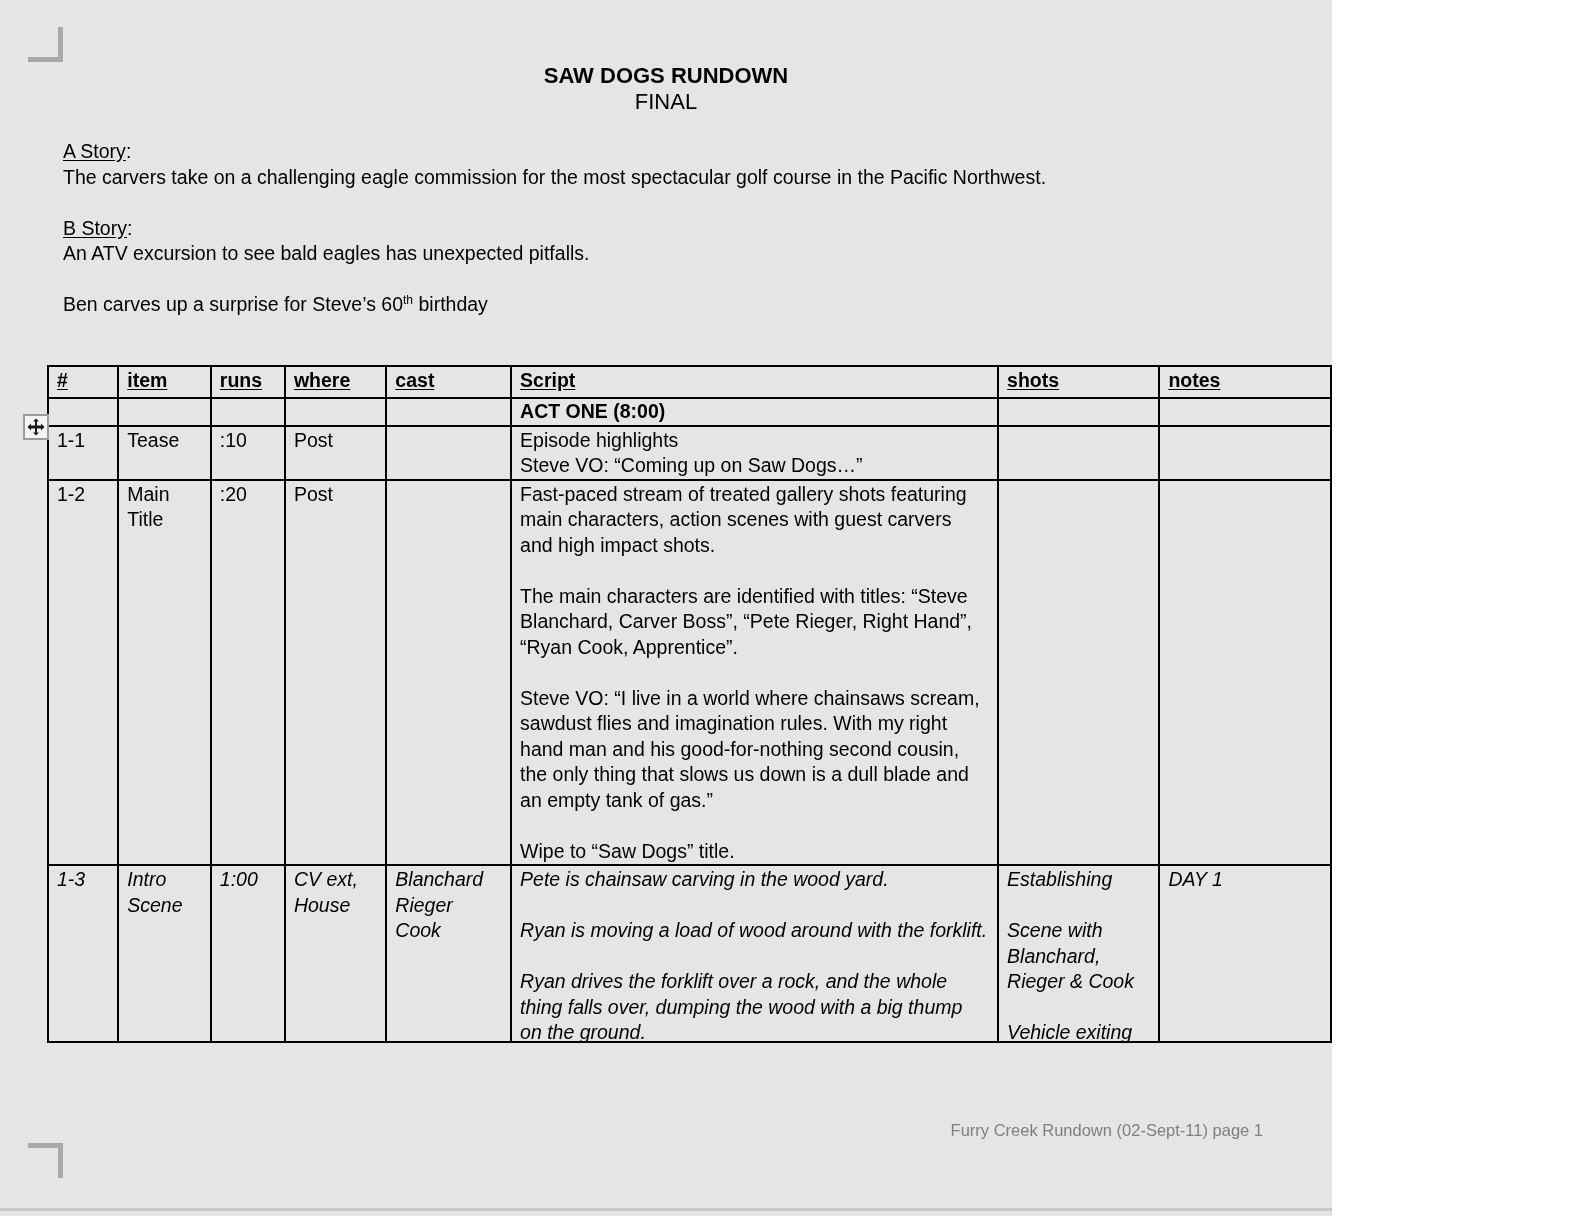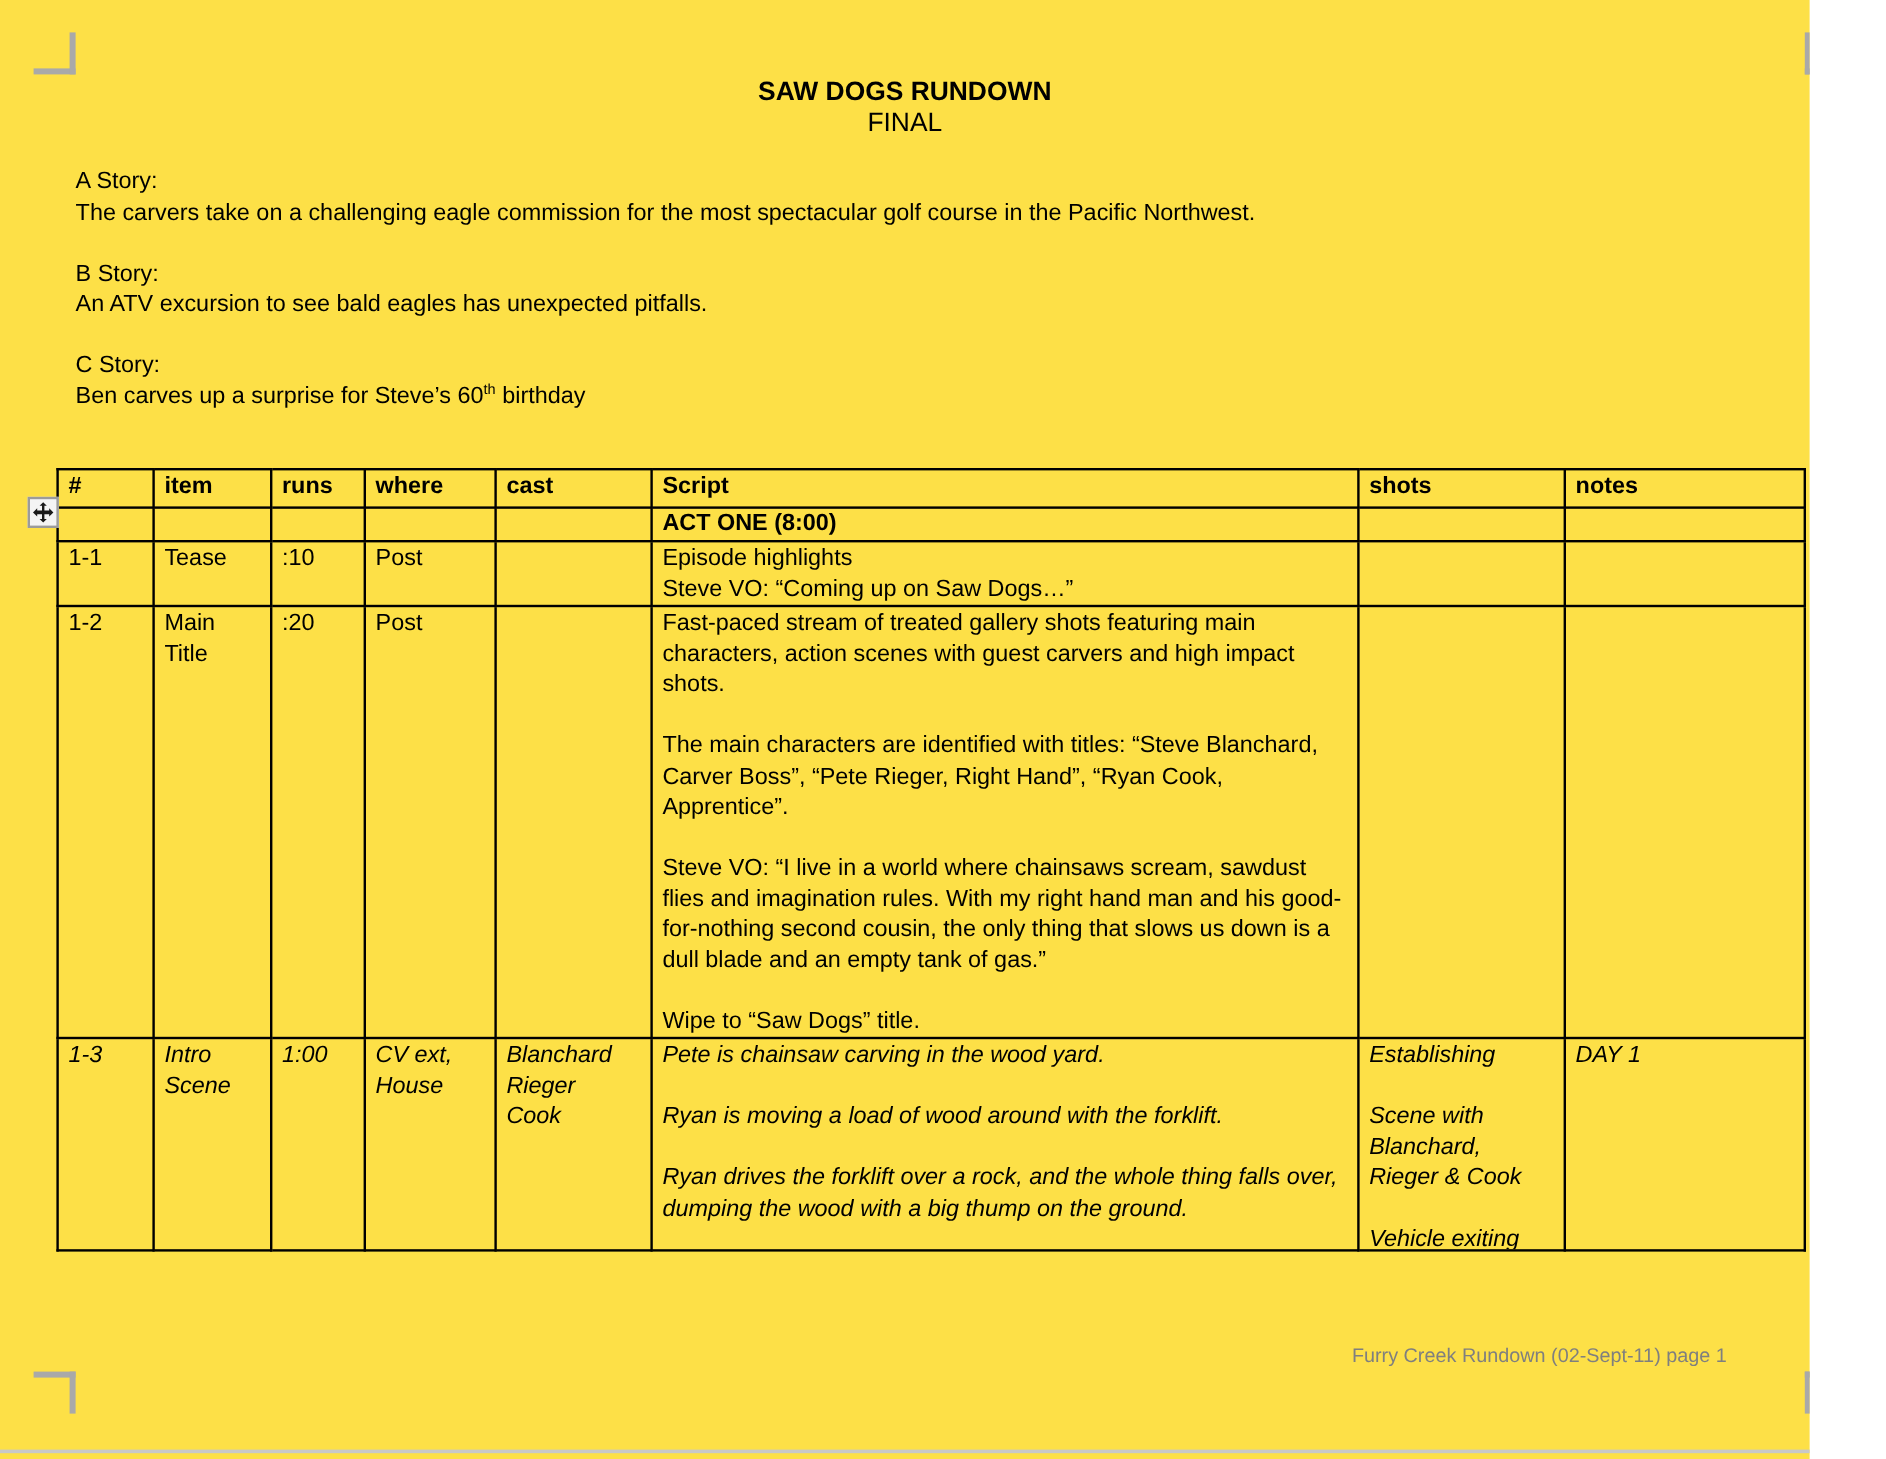--- a/index.html
+++ b/index.html
@@ -1,27 +1,27 @@
 <!DOCTYPE html>
 <html><head>
 <meta charset="utf-8">
 <style>
   html,body { margin:0; padding:0; background:#ffffff; }
   .page {
     position:relative;
-    width:1508px;
+    width:1332px;
     height:1216px;
-    background:#fde047;
+    background:#e5e5e5;
     color:#000000;
     font-family:"Liberation Sans", sans-serif;
     overflow:hidden;
   }
   .bold { font-weight:bold; }
   .italic { font-style:italic; }
-  .u { text-underline-offset:2px; }
+  .u { text-decoration:underline; text-underline-offset:2px; }
 
   
   .title-block { padding-top:63px; text-align:center; font-size:22px; line-height:26px; }
 
   
   .stories { margin:24px 63px 0 63px; font-size:19.5px; line-height:25.5px; }
   .story { margin-bottom:25.5px; }
   .story:last-child { margin-bottom:0; }
   sup { font-size:0.62em; line-height:0; }
 
@@ -89,21 +89,20 @@
   <div class="stories">
     <div class="story">
       <div><span class="u">A Story</span><span>:</span></div>
       <div>The carvers take on a challenging eagle commission for the most spectacular golf course in the Pacific Northwest.</div>
     </div>
     <div class="story">
       <div><span class="u">B Story</span><span>:</span></div>
       <div>An ATV excursion to see bald eagles has unexpected pitfalls.</div>
     </div>
     <div class="story">
-      <div><span class="u">C Story</span><span>:</span></div>
       <div><span>Ben carves up a surprise for Steve’s 60</span><sup>th</sup><span> birthday</span></div>
     </div>
   </div>
 
   <div class="handle">
     <svg width="18" height="18" viewBox="0 0 18 18">
       <path d="M9 0.5 L12 3.5 H10 V7.5 H14 V5.5 L17.5 9 L14 12.5 V10.5 H10 V14.5 H12 L9 17.5 L6 14.5 H8 V10.5 H4 V12.5 L0.5 9 L4 5.5 V7.5 H8 V3.5 H6 Z" fill="#1a1a1a"></path>
     </svg>
   </div>
 

